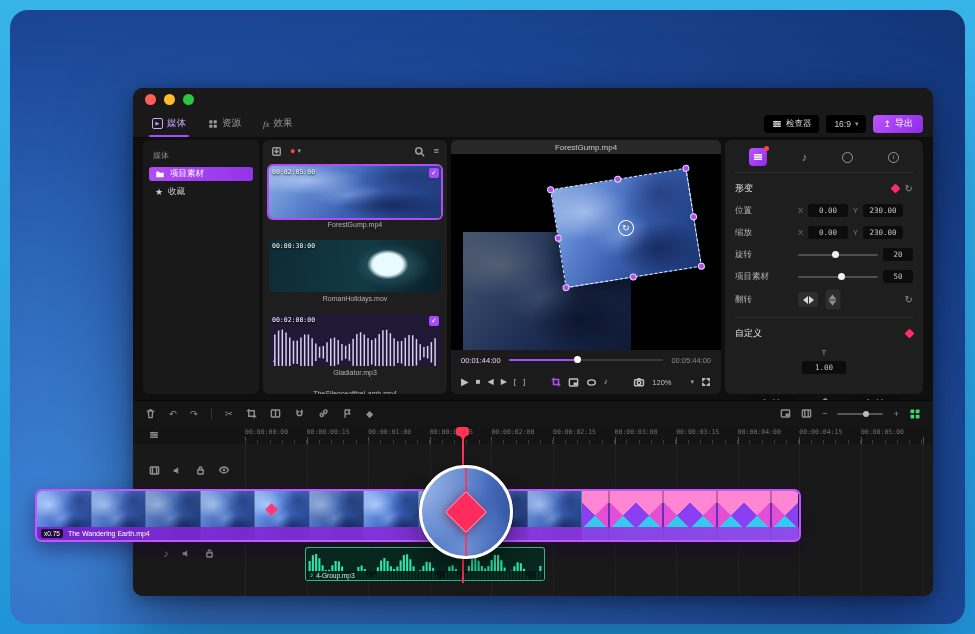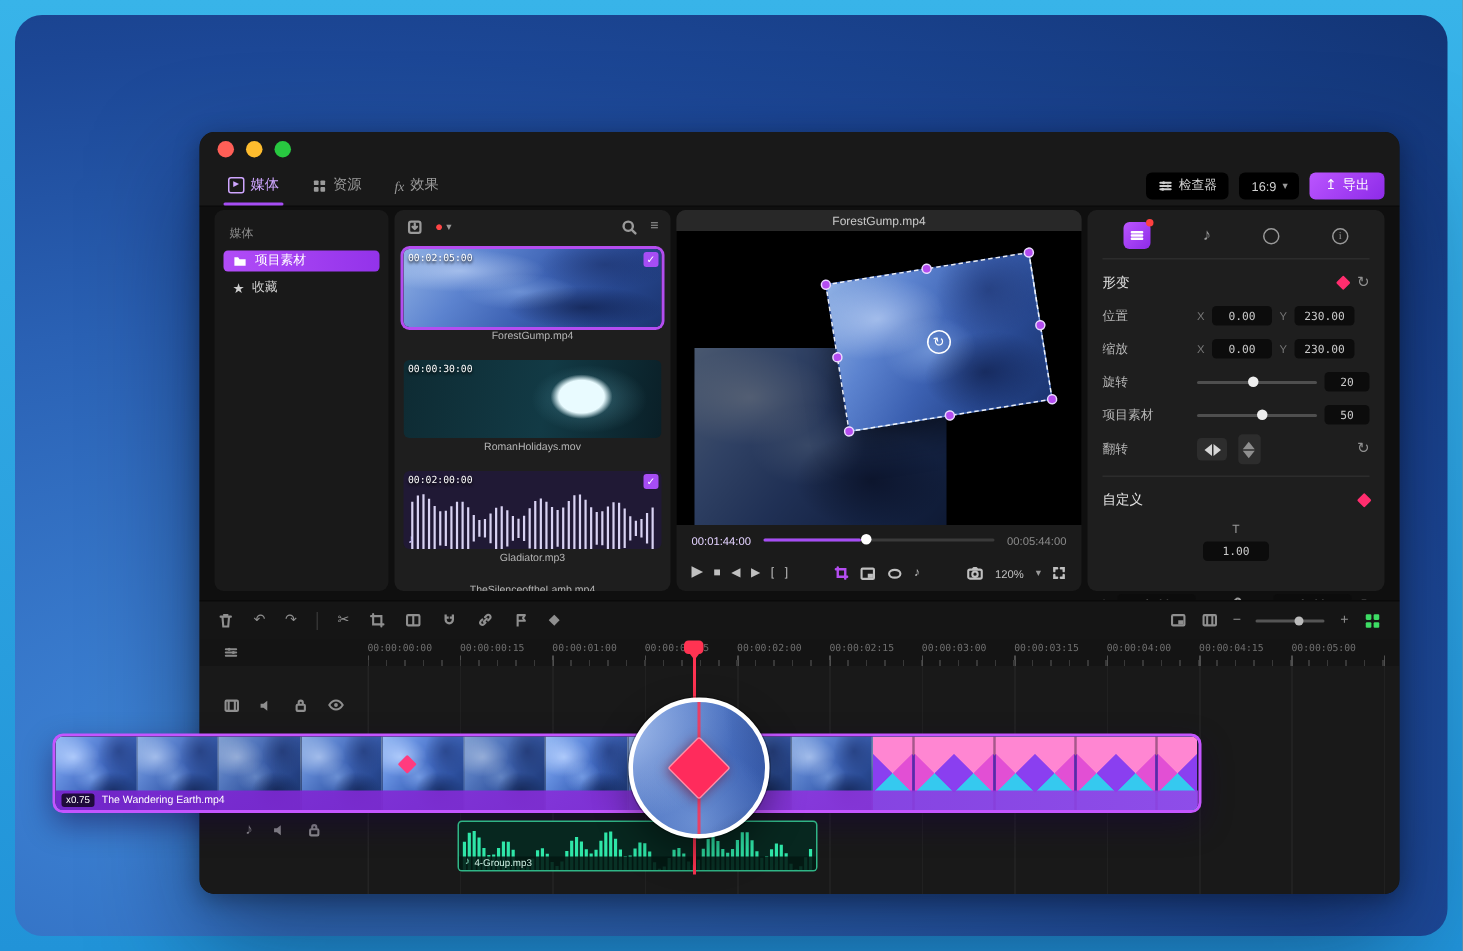--- a/index.html
+++ b/index.html
@@ -82,21 +82,21 @@
   .tc{font-size:7.5px;font-family:Liberation Sans, sans-serif}
   .tc.cur{color:#e3d2ff}.tc.tot{color:#8a8a8a}
   .pv-sld{position:relative;flex:1;height:2.5px;background:#3a3a3a;border-radius:2px}
   .pv-fill{position:absolute;left:0;top:0;bottom:0;width:42%;background:#a64df5;border-radius:2px}
   .pv-knob{position:absolute;left:42%;top:-2.5px;width:7px;height:7px;border-radius:50%;background:#fff}
   .pv-transport{height:24px;display:flex;align-items:center;justify-content:space-between;padding:0 10px;color:#c0c0c0}
   .tg{display:flex;align-items:center;gap:7px}
   .tbtn{font-size:8px;line-height:1}
   .tbtn.big{font-size:10px}
   .tbtn.accent{color:#b44df0}
-  .zoomlv{display:flex;align-items:center;gap:8px;font-size:7.5px;color:#c0c0c0}
+  .zoomlv{display:flex;align-items:center;gap:19px;font-size:7.5px;color:#c0c0c0}
   
   .inspector{left:592px;width:198px;background:#1e1e1e;padding:6px 10px;font-size:8.5px}
   .ins-tabs{display:flex;align-items:center;justify-content:space-between;padding:2px 14px 6px;border-bottom:1px solid #2c2c2c;color:#9a9a9a}
   .itab1{position:relative;width:18px;height:18px;border-radius:4px;background:linear-gradient(135deg,#bb55ff,#8d2be8);
     display:flex;align-items:center;justify-content:center;color:#fff}
   .itab1 .dot{position:absolute;right:-2px;top:-2px;width:5px;height:5px;border-radius:50%;background:#ff4040}
   .ring{width:11px;height:11px;border:1.5px solid #9a9a9a;border-radius:50%;display:inline-block}
   .infoc{width:11px;height:11px;border:1.3px solid #9a9a9a;border-radius:50%;display:flex;align-items:center;justify-content:center;
     font-size:7px;font-family:"Liberation Serif",serif}
   .sec-row{display:flex;align-items:center;gap:6px;margin-top:9px}

